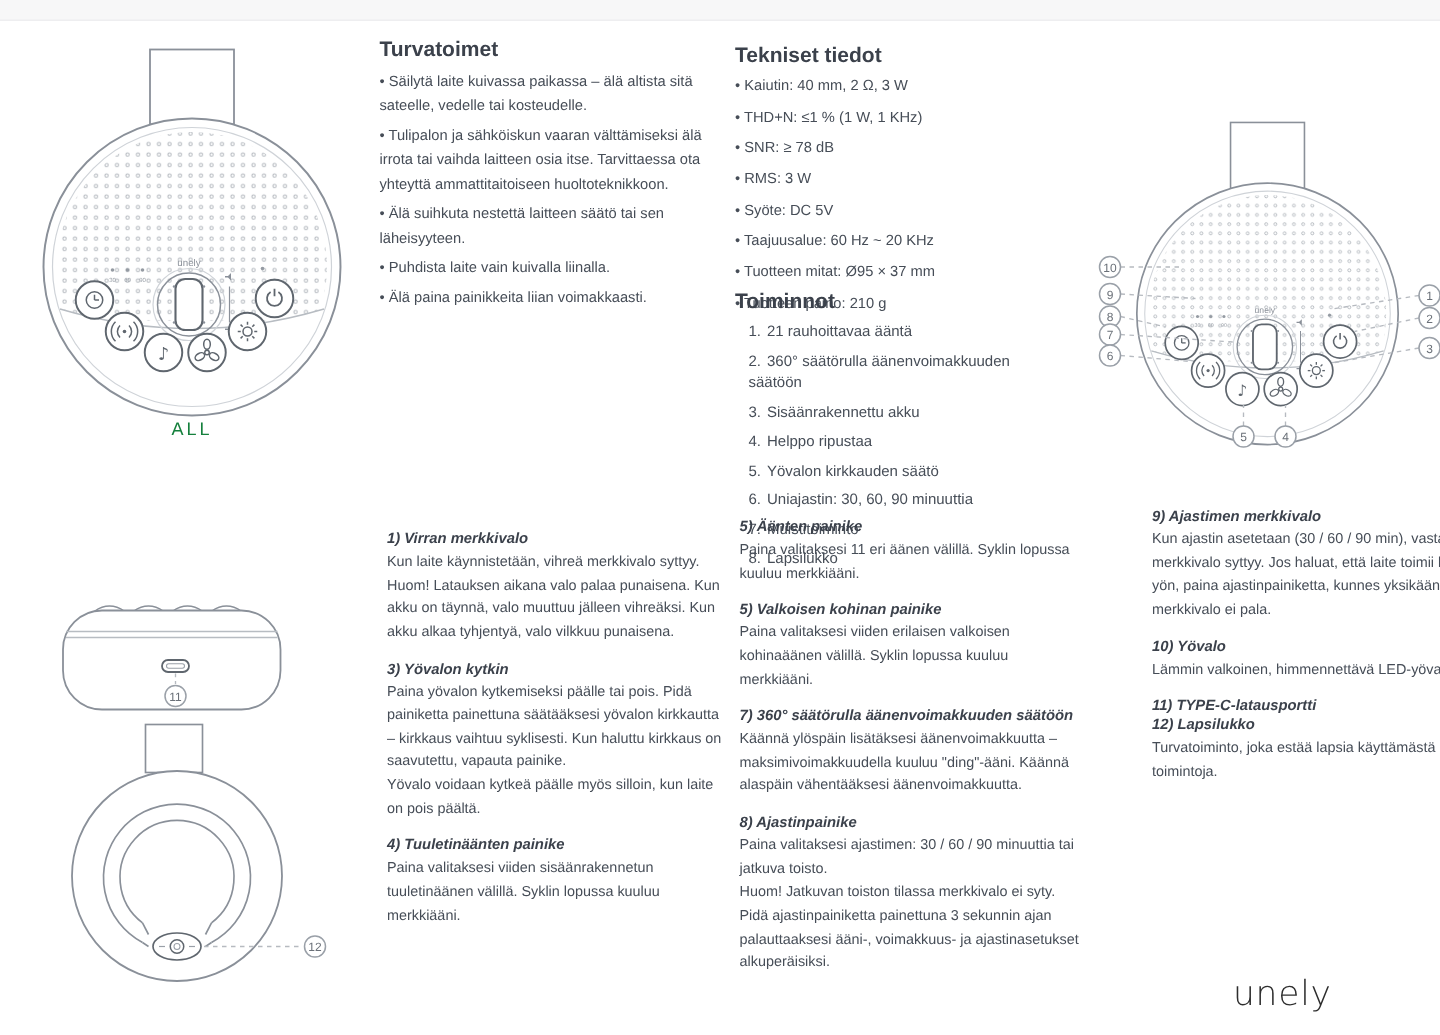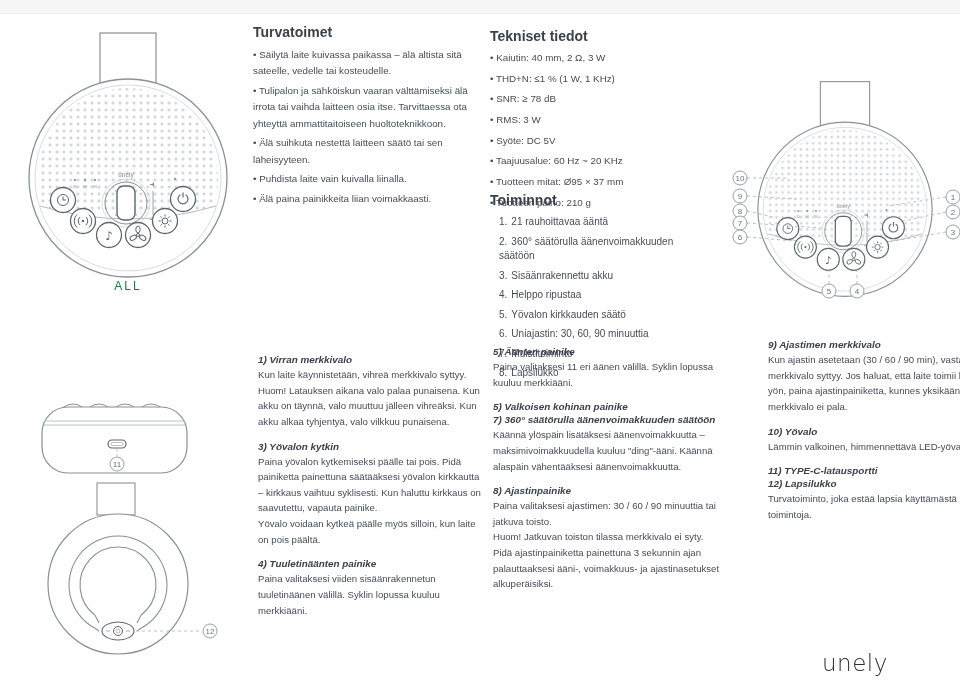--- a/index.html
+++ b/index.html
@@ -281,20 +281,21 @@
   </div>
 </section>
 
 <section class="col" style="left:493px;top:346px;width:228px;">
   <div class="detail">
     <h4>5) Äänten painike</h4>
       <p>Paina valitaksesi 11 eri äänen välillä. Syklin lopussa kuuluu merkkiääni.</p>
   </div>
   <div class="detail">
     <h4>5) Valkoisen kohinan painike</h4>
+      <p>Paina valitaksesi viiden erilaisen valkoisen kohinaäänen välillä. Syklin lopussa kuuluu merkkiääni.</p>
   </div>
   <div class="detail">
     <h4>7) 360° säätörulla äänenvoimakkuuden säätöön</h4>
       <p>Käännä ylöspäin lisätäksesi äänenvoimakkuutta – maksimivoimakkuudella kuuluu "ding"-ääni. Käännä alaspäin vähentääksesi äänenvoimakkuutta.</p>
   </div>
   <div class="detail">
     <h4>8) Ajastinpainike</h4>
       <p>Paina valitaksesi ajastimen: 30 / 60 / 90 minuuttia tai jatkuva toisto.
 Huom! Jatkuvan toiston tilassa merkkivalo ei syty.
 Pidä ajastinpainiketta painettuna 3 sekunnin ajan palauttaaksesi ääni-, voimakkuus- ja ajastinasetukset alkuperäisiksi.</p>

